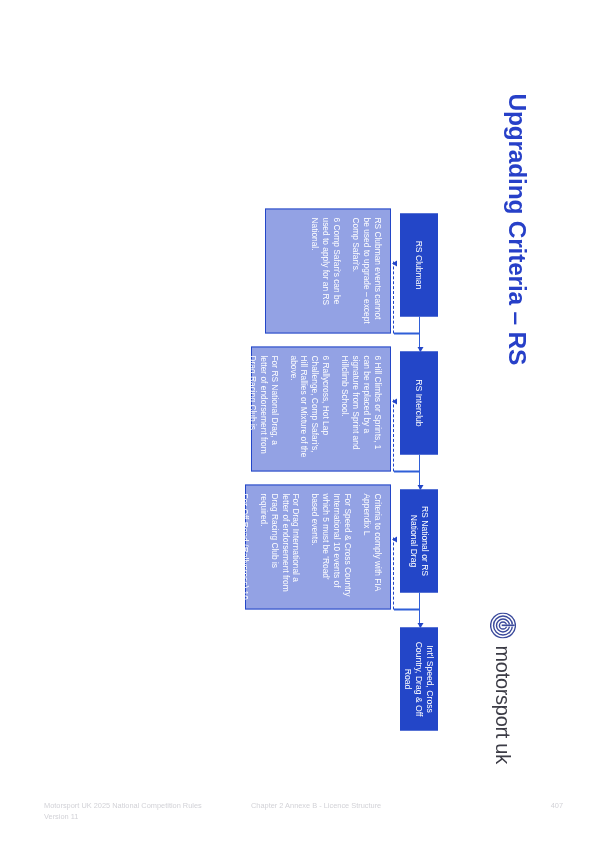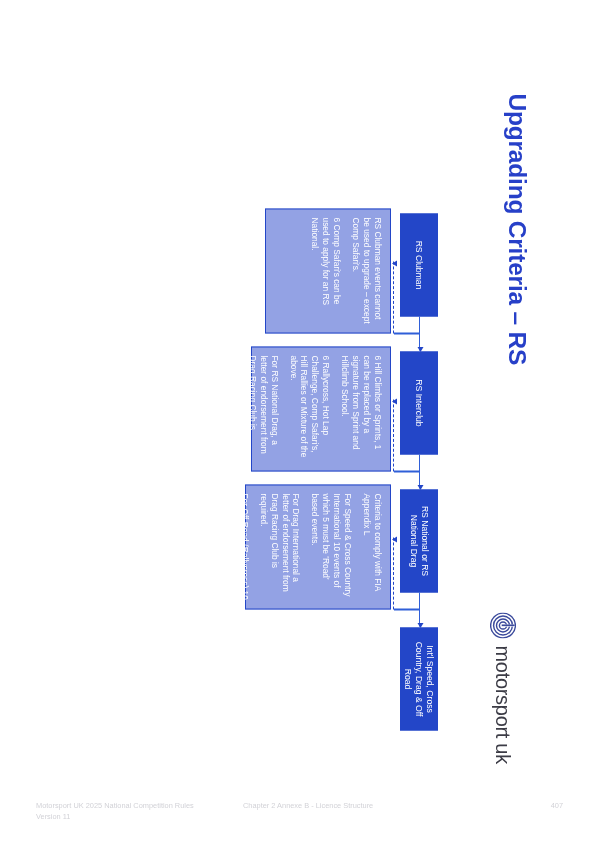--- a/index.html
+++ b/index.html
@@ -116,21 +116,21 @@
     position: absolute;
     width: 0; height: 0;
     border-left: 3.2px solid transparent;
     border-right: 3.2px solid transparent;
     border-top: 5px solid #2346c8;
   }
 
   
   #footer {
     position: absolute;
-    left: 0;
+    left: 8px;
     right: 0;
     bottom: 14px;
     height: 34px;
     color: #d2d2d7;
     font-size: 7.4px;
     line-height: 1.45;
   }
   #footer-left {
     position: absolute;
     left: 36px;

